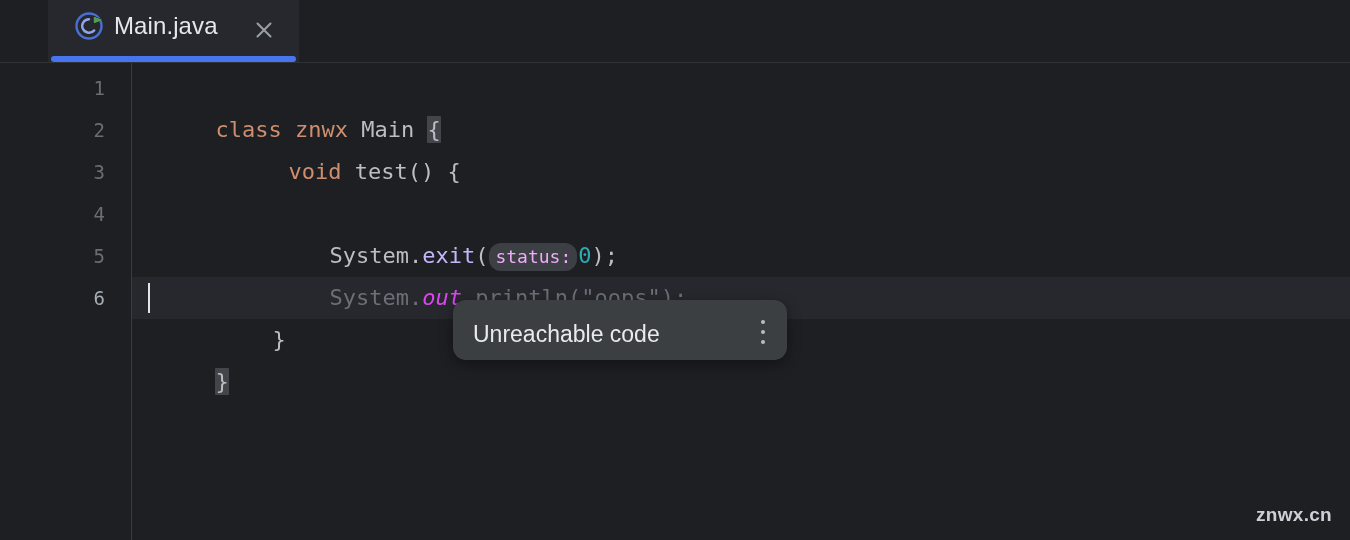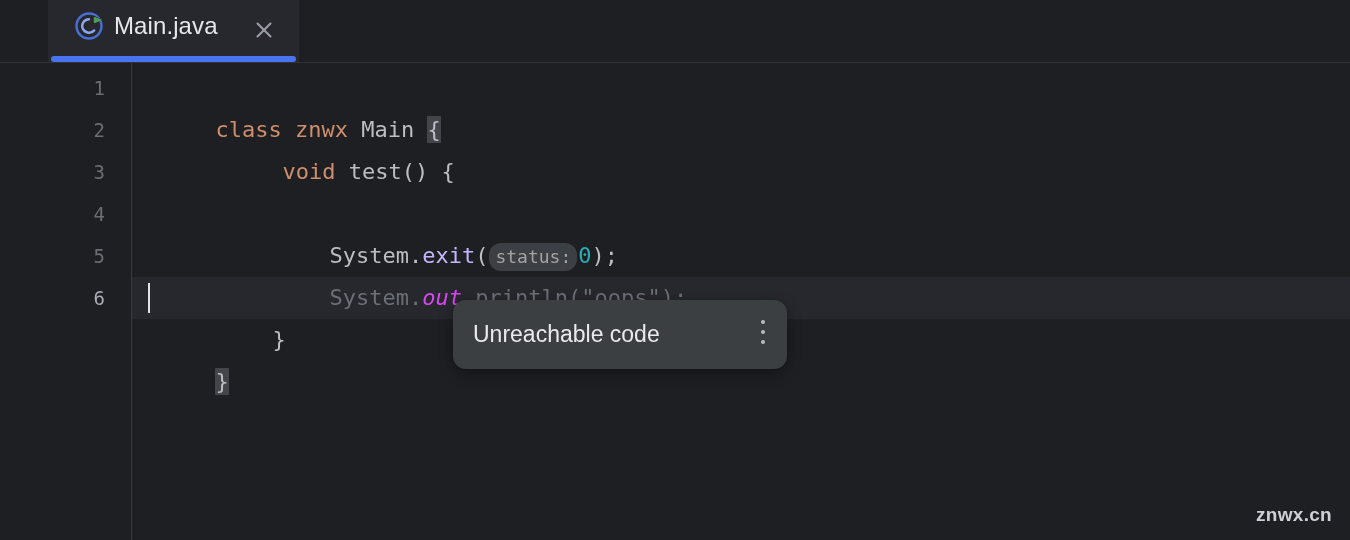--- a/index.html
+++ b/index.html
@@ -130,41 +130,41 @@
   
   .brace-hl {
     background: #43454a;
     border-radius: 1px;
     padding: 1px 0;
   }
 
   
   .inlay {
     background: #3c3f43;
-    color: #a3a3a3;
+    color: #f0abfc;
     font-size: 18px;
     border-radius: 12px;
     padding: 3px 6px 4px 6px;
     margin: 0 1px;
     font-family: "DejaVu Sans Mono", monospace;
   }
 
   
   #caret {
     position: absolute;
     width: 2px;
     height: 30px;
     background: #e3e4e8;
   }
 
   
   #tooltip {
     position: absolute;
     left: 453px; top: 237px;
-    width: 334px; height: 69px;
+    width: 334px; height: 60px;
     background: #3c3f41;
     border-radius: 13px;
     box-shadow: 0 4px 14px rgba(0,0,0,0.40);
   }
   #tooltip-text {
     position: absolute;
     left: 20px; top: 0;
     height: 69px;
     line-height: 69px;
     font-size: 23px;
@@ -235,21 +235,21 @@
       <div class="lnum" style="top:130px">4</div>
       <div class="lnum" style="top:172px">5</div>
       <div class="lnum current" style="top:214px">6</div>
     </div>
     <div id="gutter-divider"></div>
 
     <div class="cline" style="top:4px">
       <span class="kw">class</span><span> </span><span class="kw">znwx</span><span> </span><span class="ident">Main</span><span> </span><span class="brace-hl">{</span>
     </div>
 
-    <div class="cline" style="top:46px; left:203px">
+    <div class="cline" style="top:46px; left:209px">
       <span class="kw">void</span><span> </span><span class="ident">test</span><span>() {</span>
     </div>
 
     <div class="cline" style="top:46px; left:250px; top:130px">
       <span>System.</span><span class="it">exit</span><span>(</span><span class="inlay">status:</span><span class="num">0</span><span>);</span>
     </div>
 
     <div class="cline dim" style="top:172px; left:250px">
       <span>System.</span><span class="it">out</span><span>.println("oops");</span>
     </div>

